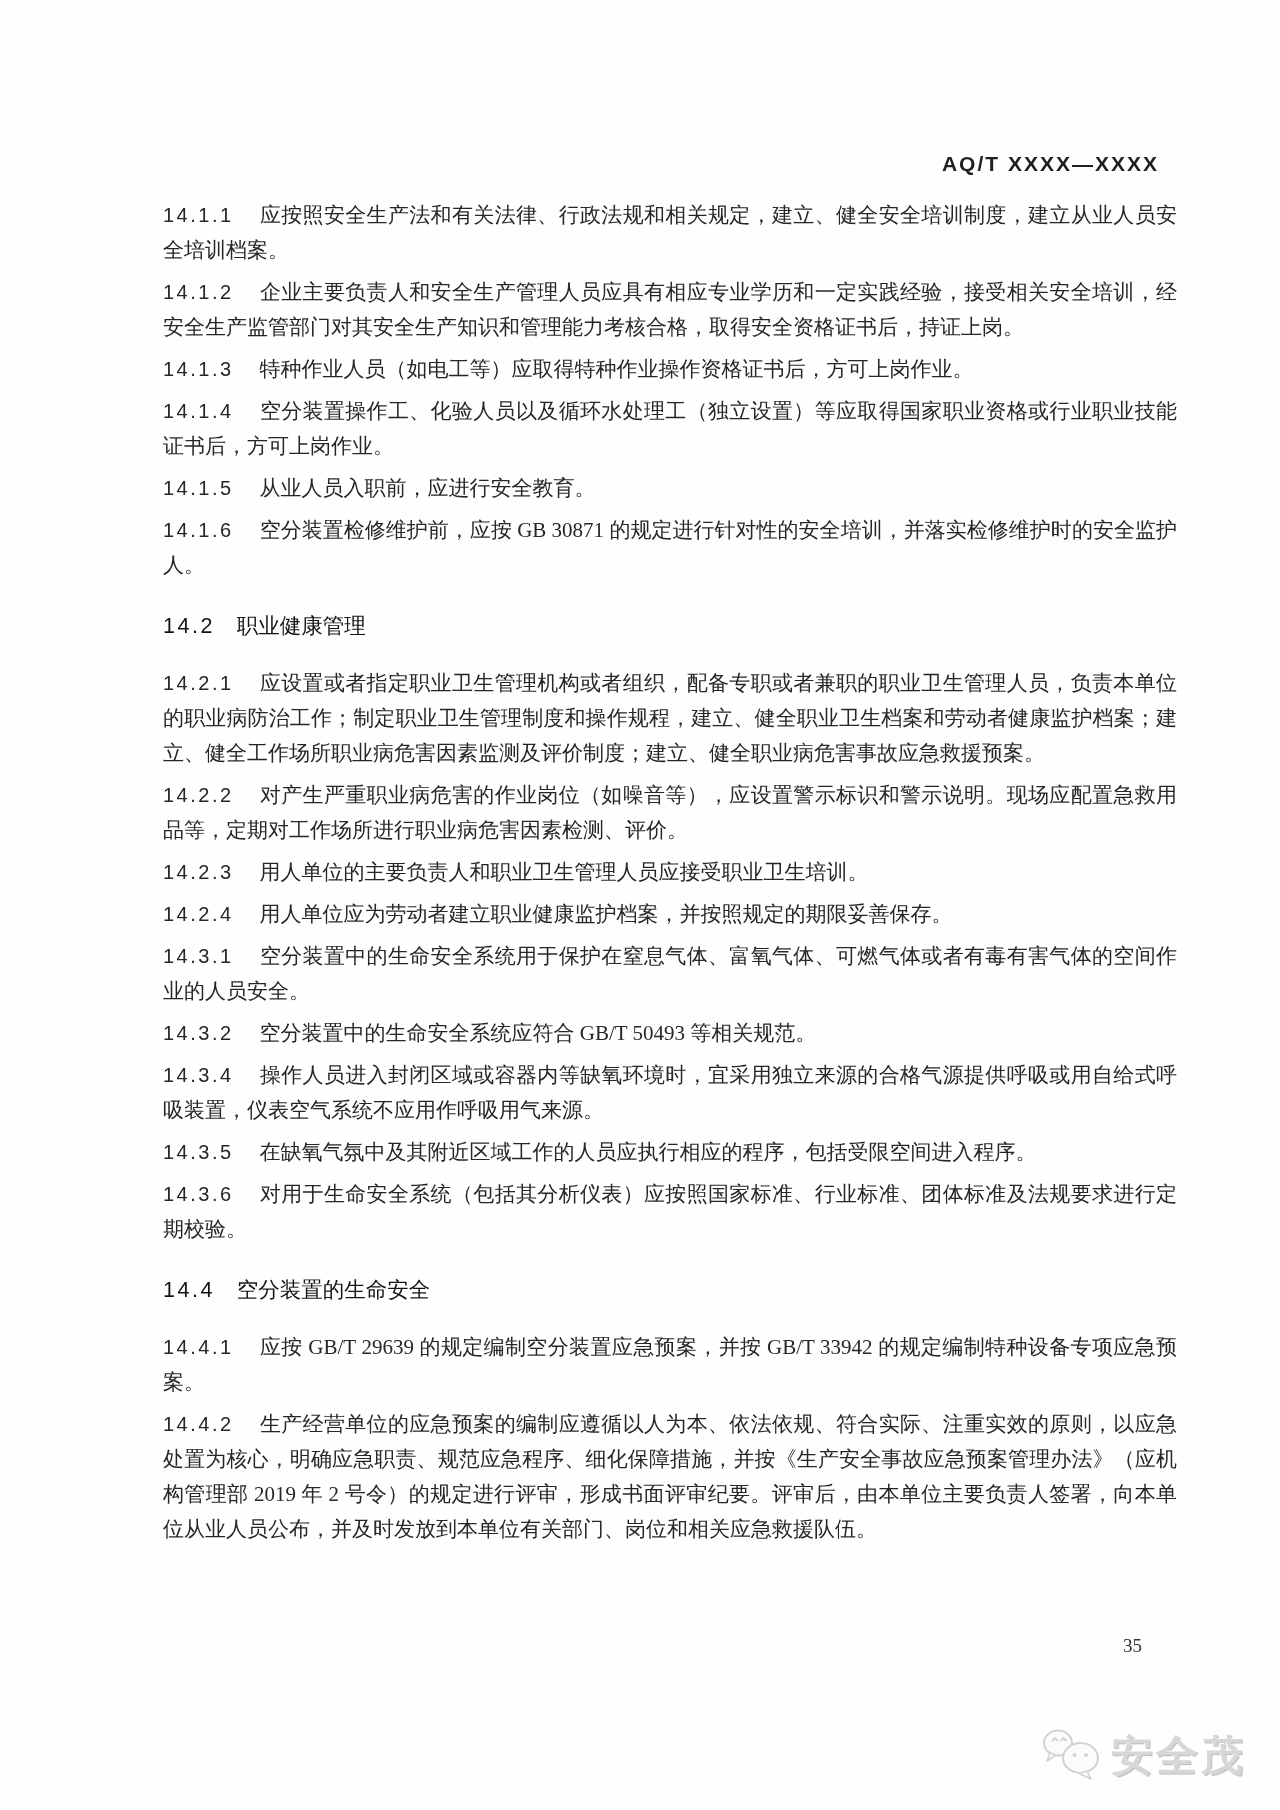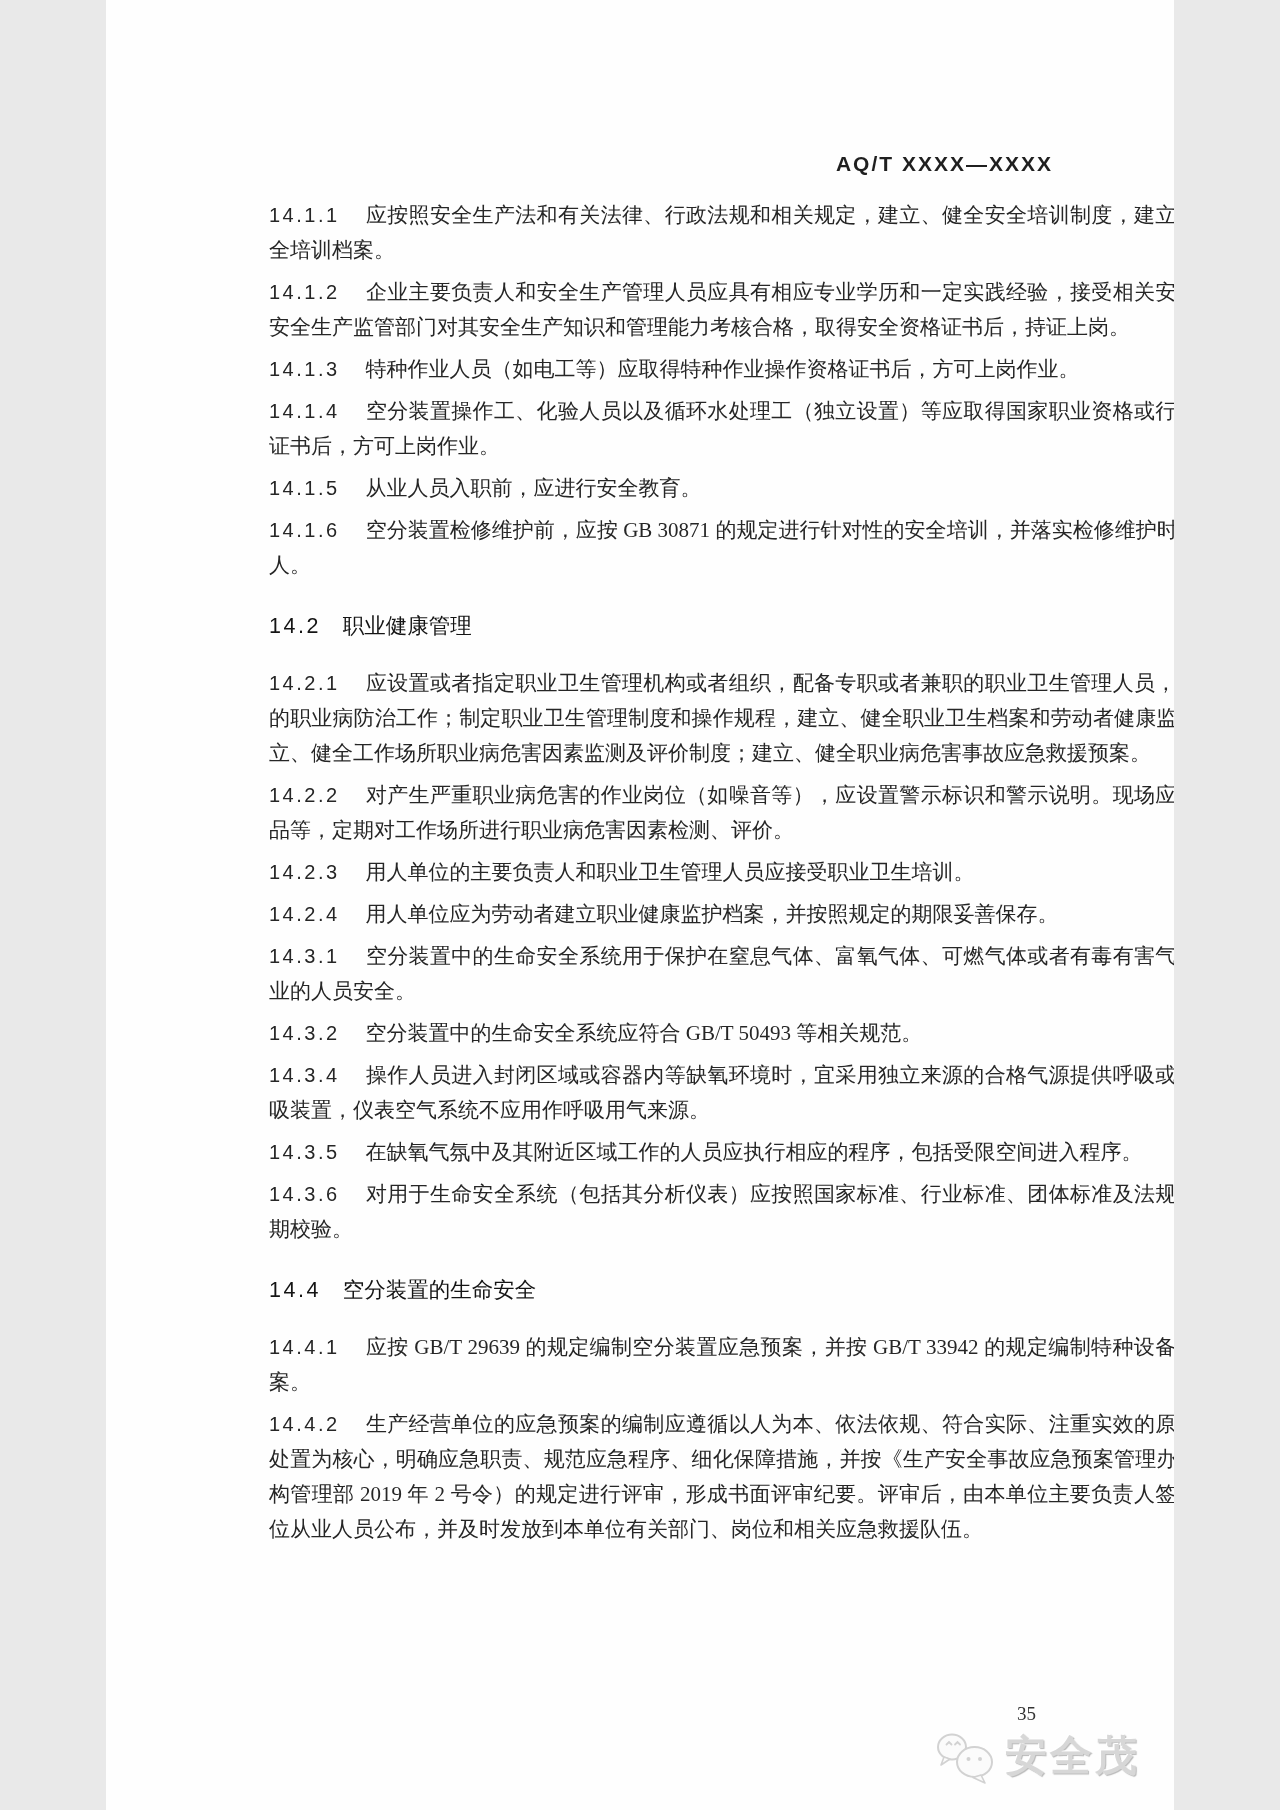--- a/index.html
+++ b/index.html
@@ -2,21 +2,21 @@
 <html lang="zh"><head>
 <meta charset="utf-8">
 <style>
   html, body {
     margin: 0;
     padding: 0;
     background: #e9e9e9;
   }
   .page {
     position: relative;
-    width: 1068px;
+    width: 1280px;
     height: 1810px;
     margin: 0 auto;
     background: #fefefe;
     overflow: hidden;
     font-family: "Liberation Serif", "DejaVu Serif", serif;
     color: #262626;
   }
   .doc-header {
     position: absolute;
     top: 152px;
@@ -57,33 +57,33 @@
     font-family: "Liberation Sans", "DejaVu Sans", sans-serif;
     color: #141414;
   }
   p.heading .num {
     letter-spacing: 2.5px;
     margin-right: 22px;
     white-space: nowrap;
   }
   .page-number {
     position: absolute;
-    top: 1703px;
+    top: 1635px;
     right: 138px;
     font-size: 19px;
     font-family: "Liberation Serif", serif;
     color: #333333;
     text-align: right;
   }
   .watermark {
     position: absolute;
     top: 1728px;
     right: 34px;
     display: flex;
-    align-items: flex-end;
+    align-items: flex-start;
     gap: 8px;
     user-select: none;
   }
   .watermark .wm-icon {
     width: 62px;
     height: 52px;
     display: block;
   }
   .watermark .wm-label {
     font-size: 42px;

